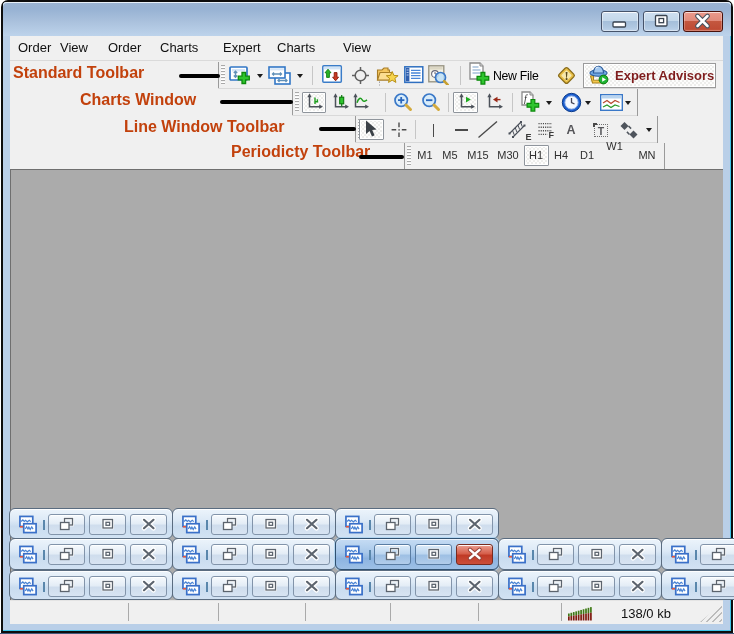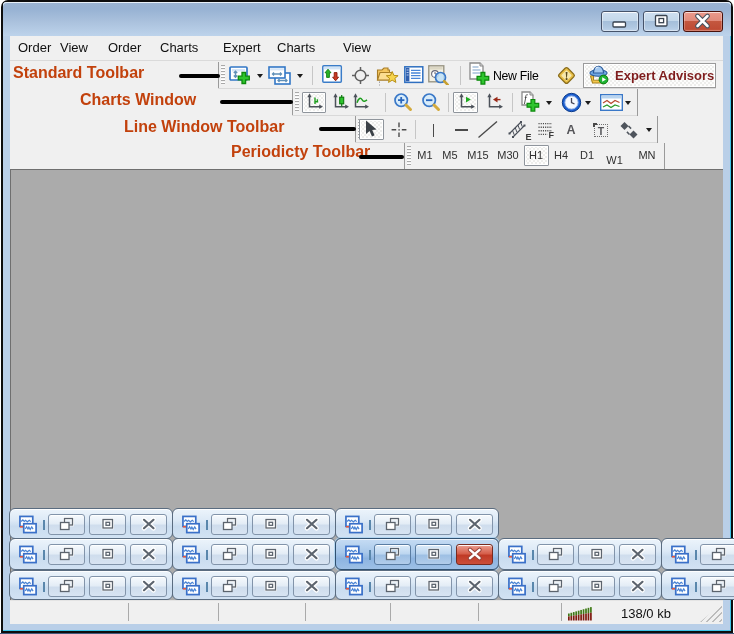--- a/index.html
+++ b/index.html
@@ -306,21 +306,21 @@
 <div class="ab dd" style="left:646px;top:128px;"></div>
 
 <div class="ab tbtn" style="left:524px;top:145px;width:25px;height:21px;"></div>
 <div class="ab ptxt" style="left:417px;top:149px;width:16px;">M1</div>
 <div class="ab ptxt" style="left:442px;top:149px;width:16px;">M5</div>
 <div class="ab ptxt" style="left:467px;top:149px;width:22px;">M15</div>
 <div class="ab ptxt" style="left:497px;top:149px;width:22px;">M30</div>
 <div class="ab ptxt" style="left:528px;top:149px;width:16px;">H1</div>
 <div class="ab ptxt" style="left:553px;top:149px;width:16px;">H4</div>
 <div class="ab ptxt" style="left:579px;top:149px;width:16px;">D1</div>
-<div class="ab ptxt" style="left:606px;top:154px;width:17px;">W1</div>
+<div class="ab ptxt" style="left:606px;top:140px;width:17px;">W1</div>
 <div class="ab ptxt" style="left:638px;top:149px;width:18px;">MN</div>
 
 <div class="ab" id="chart"></div>
 
 <div class="ab mw" style="left:9px;top:508px;height:31px;">
 <svg class="ab" style="left:9px;top:6px;" width="19" height="19" viewBox="0 0 20 20">
 <rect x="1" y="1.5" width="13.5" height="10.5" fill="#ffffff" stroke="#3a70c8" stroke-width="1.8"></rect>
 <path d="M2.2 6.8 l1.8-1.6 1.6 1.6 1.4-1.2 1.8 1.6 2-1.6 1.6 1.4" fill="none" stroke="#4a84d4" stroke-width="1.3"></path>
 <path d="M1 11.6 h3.4 v1.6 h-3.4 z" fill="#e8553a"></path>
 <rect x="5" y="9.2" width="13" height="9.3" fill="#ffffff" stroke="#3a70c8" stroke-width="1.8"></rect>

